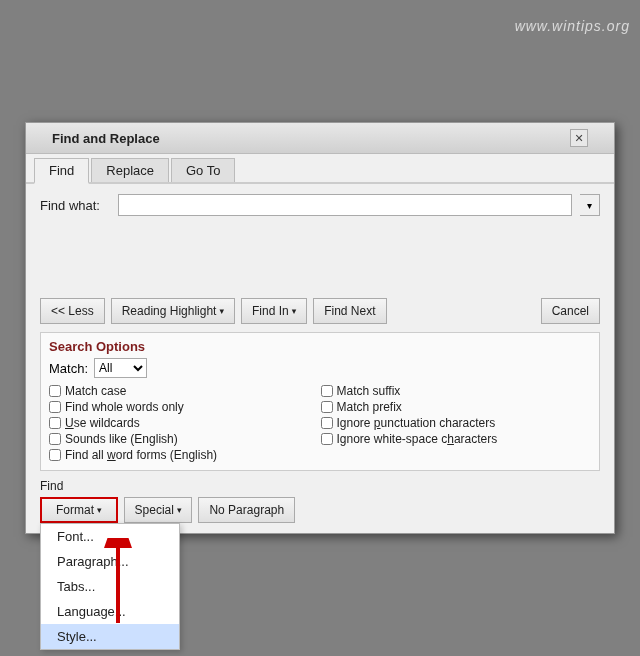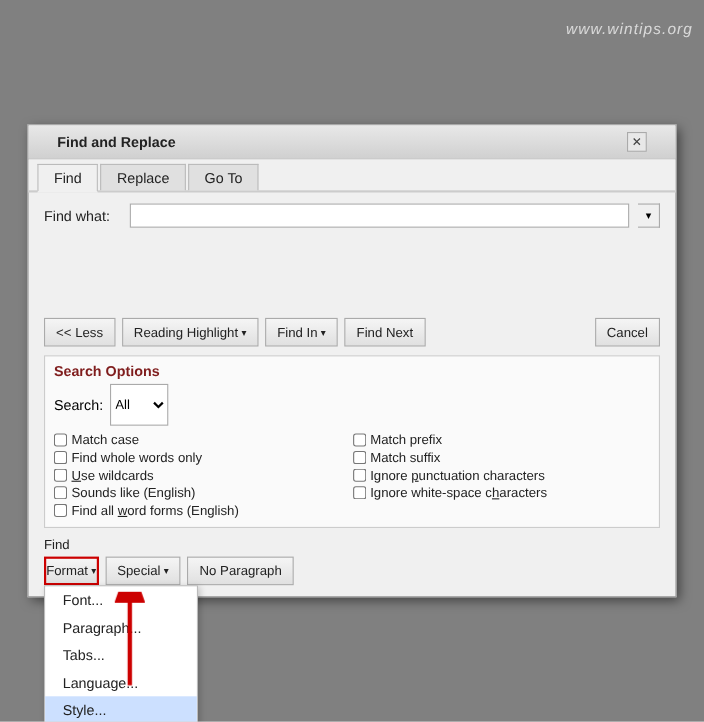--- a/index.html
+++ b/index.html
@@ -145,21 +145,21 @@
       background: #fafafa;
     }
     .search-row {
       display: flex;
       align-items: center;
       margin-bottom: 4px;
       gap: 6px;
     }
     .search-select {
       border: 1px solid #aaa;
-      height: 38px;
+      height: 20px;
       font-size: 12px;
       background: #fff;
     }
     .options-grid {
       display: grid;
       grid-template-columns: 1fr 1fr;
       gap: 2px 1px;
     }
     .checkbox-row {
       display: flex;
@@ -185,21 +185,21 @@
     }
     .format-buttons-row {
       display: flex;
       gap: 6px;
       align-items: center;
       position: relative;
     }
     .btn-format {
       border: 2px solid #c00;
       background: linear-gradient(to bottom, #f5f5f5, #e0e0e0);
-      padding: 3px 0;
+      padding: 3px 14px;
       cursor: pointer;
       font-size: 12px;
       color: #222;
       display: flex;
       align-items: center;
       gap: 3px;
       height: 26px;
     }
     
     .dropdown-menu {
@@ -258,21 +258,21 @@
         <span>Find In</span>
         <span class="arrow">▾</span>
       </button>
       <button class="btn">Find Next</button>
       <button class="btn btn-cancel">Cancel</button>
     </div>
 
     <div class="search-options">
       <div class="section-label">Search Options</div>
       <div class="search-row">
-        <span>Search:</span>
+        <span>Match:</span>
         <select class="search-select">
           <option>All</option>
           <option>Down</option>
           <option>Up</option>
         </select>
       </div>
       <div class="options-grid">
         <div>
           <div class="checkbox-row">
             <input type="checkbox" style="">
@@ -291,25 +291,25 @@
             <span>Sounds like (English)</span>
           </div>
           <div class="checkbox-row">
             <input type="checkbox" style="">
             <span>Find all <span class="underline">w</span>ord forms (English)</span>
           </div>
         </div>
         <div>
           <div class="checkbox-row">
             <input type="checkbox" style="">
+            <span>Match suffix</span>
+          </div>
+          <div class="checkbox-row">
+            <input type="checkbox" style="">
             <span>Match prefix</span>
-          </div>
-          <div class="checkbox-row">
-            <input type="checkbox" style="">
-            <span>Match suffix</span>
           </div>
           <div class="checkbox-row">
             <input type="checkbox" style="">
             <span>Ignore <span class="underline">p</span>unctuation characters</span>
           </div>
           <div class="checkbox-row">
             <input type="checkbox" style="">
             <span>Ignore white-space c<span class="underline">h</span>aracters</span>
           </div>
         </div>

